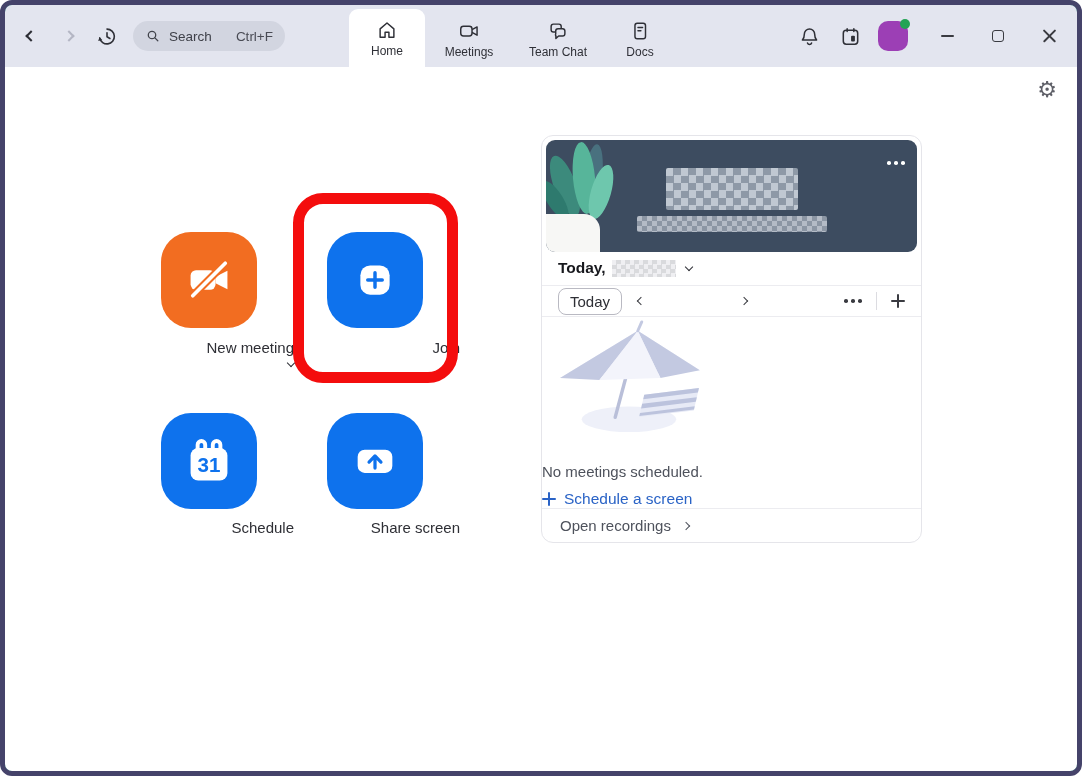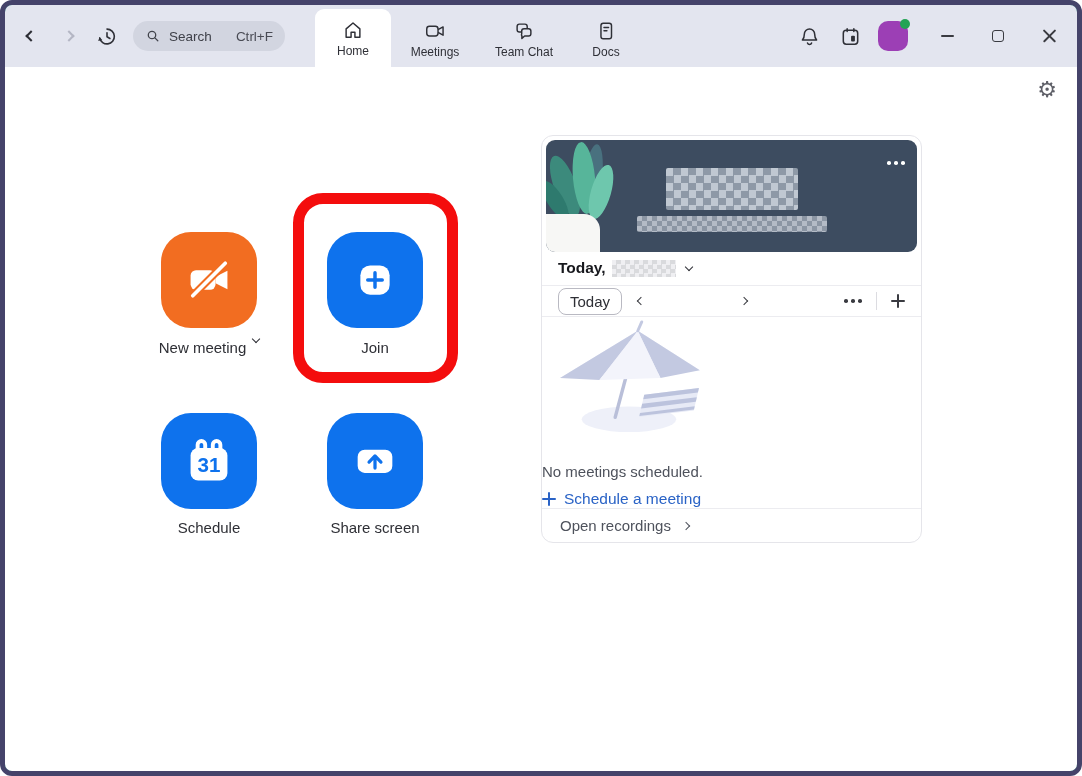--- a/index.html
+++ b/index.html
@@ -18,21 +18,21 @@
   .chev.right{transform:rotate(-45deg);}
   .chev.down{transform:rotate(45deg);margin-top:-3px;}
   .chev.sm{width:6px;height:6px;border-width:1.6px;}
   .c-dark{color:#2c2d34;}
   .c-dis{color:#b4b6c4;}
   .history{margin-left:14px;}
   .search{margin-left:14px;width:152px;height:30px;border-radius:15px;background:#d2d5e0;
     display:flex;align-items:center;padding:0 12px;gap:8px;font-size:13.5px;color:#3f4149;}
   .search .shortcut{margin-left:auto;color:#494b54;}
 
-  .tabs{position:absolute;left:310px;bottom:0;display:flex;align-items:flex-end;}
+  .tabs{position:absolute;left:344px;bottom:0;display:flex;align-items:flex-end;}
   .tab{height:56px;display:flex;flex-direction:column;align-items:center;justify-content:center;
     gap:3px;font-size:12px;color:#2f3037;cursor:default;}
   .tab svg{width:22px;height:22px;}
   .tab.active{background:#fff;border-radius:9px 9px 0 0;height:58px;}
   .tab.more{background:#c7cad7;border-radius:8px;height:56px;margin-left:14px;}
   .dots{display:flex;gap:3.5px;align-items:center;height:22px;}
   .dots i{width:3.6px;height:3.6px;border-radius:50%;background:currentColor;}
 
   .nav-right{position:absolute;right:16px;top:0;height:62px;display:flex;align-items:center;}
   .tb-ic{width:24px;height:24px;display:flex;align-items:center;justify-content:center;}
@@ -49,22 +49,22 @@
 
   
   .content{position:absolute;top:62px;left:0;right:0;bottom:0;background:#fff;}
   .gear{position:absolute;top:12px;right:20px;font-size:22px;color:#5e5f67;line-height:1;}
 
   
   .squircle{position:absolute;width:96px;height:96px;border-radius:30px;
     display:flex;align-items:center;justify-content:center;}
   .sq-blue{background:var(--accent);}
   .sq-orange{background:var(--orange);}
-  .action-label{position:absolute;display:flex;align-items:flex-start;justify-content:center;gap:7px;
-    width:170px;font-size:15px;color:#2e2f35;}
+  .action-label{position:absolute;display:flex;align-items:flex-end;justify-content:center;gap:7px;
+    width:170px;font-size:15px;color:#2e2f35;flex-direction:column;}
   .annotation{position:absolute;left:288px;top:126px;width:165px;height:190px;
     border:11px solid var(--annotation);border-radius:30px;pointer-events:none;}
 
   
   .card{position:absolute;left:536px;top:68px;width:381px;height:408px;background:#fff;
     border:1px solid #e5e5ea;border-radius:12px;display:flex;flex-direction:column;overflow:hidden;}
   .banner-wrap{padding:4px 4px 0 4px;}
   .banner{position:relative;height:112px;border-radius:9px;background:var(--banner);overflow:hidden;}
   .banner .plant{position:absolute;left:0;bottom:0;}
   .banner-dots{position:absolute;top:12px;right:12px;color:#fff;}
@@ -293,21 +293,21 @@
           <path d="M97 16 74 102" stroke="#b9bfd9" stroke-width="3.5" stroke-linecap="round"></path>
           <path d="M97 14 18 62l142-8Z" fill="#e8eaf6"></path>
           <path d="M97 14 18 62l40 2Z" fill="#c3c9e1"></path>
           <path d="M97 14l63 40-40 8Z" fill="#c3c9e1"></path>
           <path d="M97 14 58 64l62-2Z" fill="#f3f4fb"></path>
           <path d="M97 14l4-9" stroke="#c3c9e1" stroke-width="3" stroke-linecap="round"></path>
         </svg>
         <div class="empty-text">No meetings scheduled.</div>
         <div class="sched-link">
           <span class="plus-ic"></span>
-          <span>Schedule a meeting</span>
+          <span>Schedule a screen</span>
         </div>
       </div>
 
       <div class="recordings">
         <span>Open recordings</span>
         <span class="chev right sm"></span>
       </div>
     </div>
   </div>
 </div>

